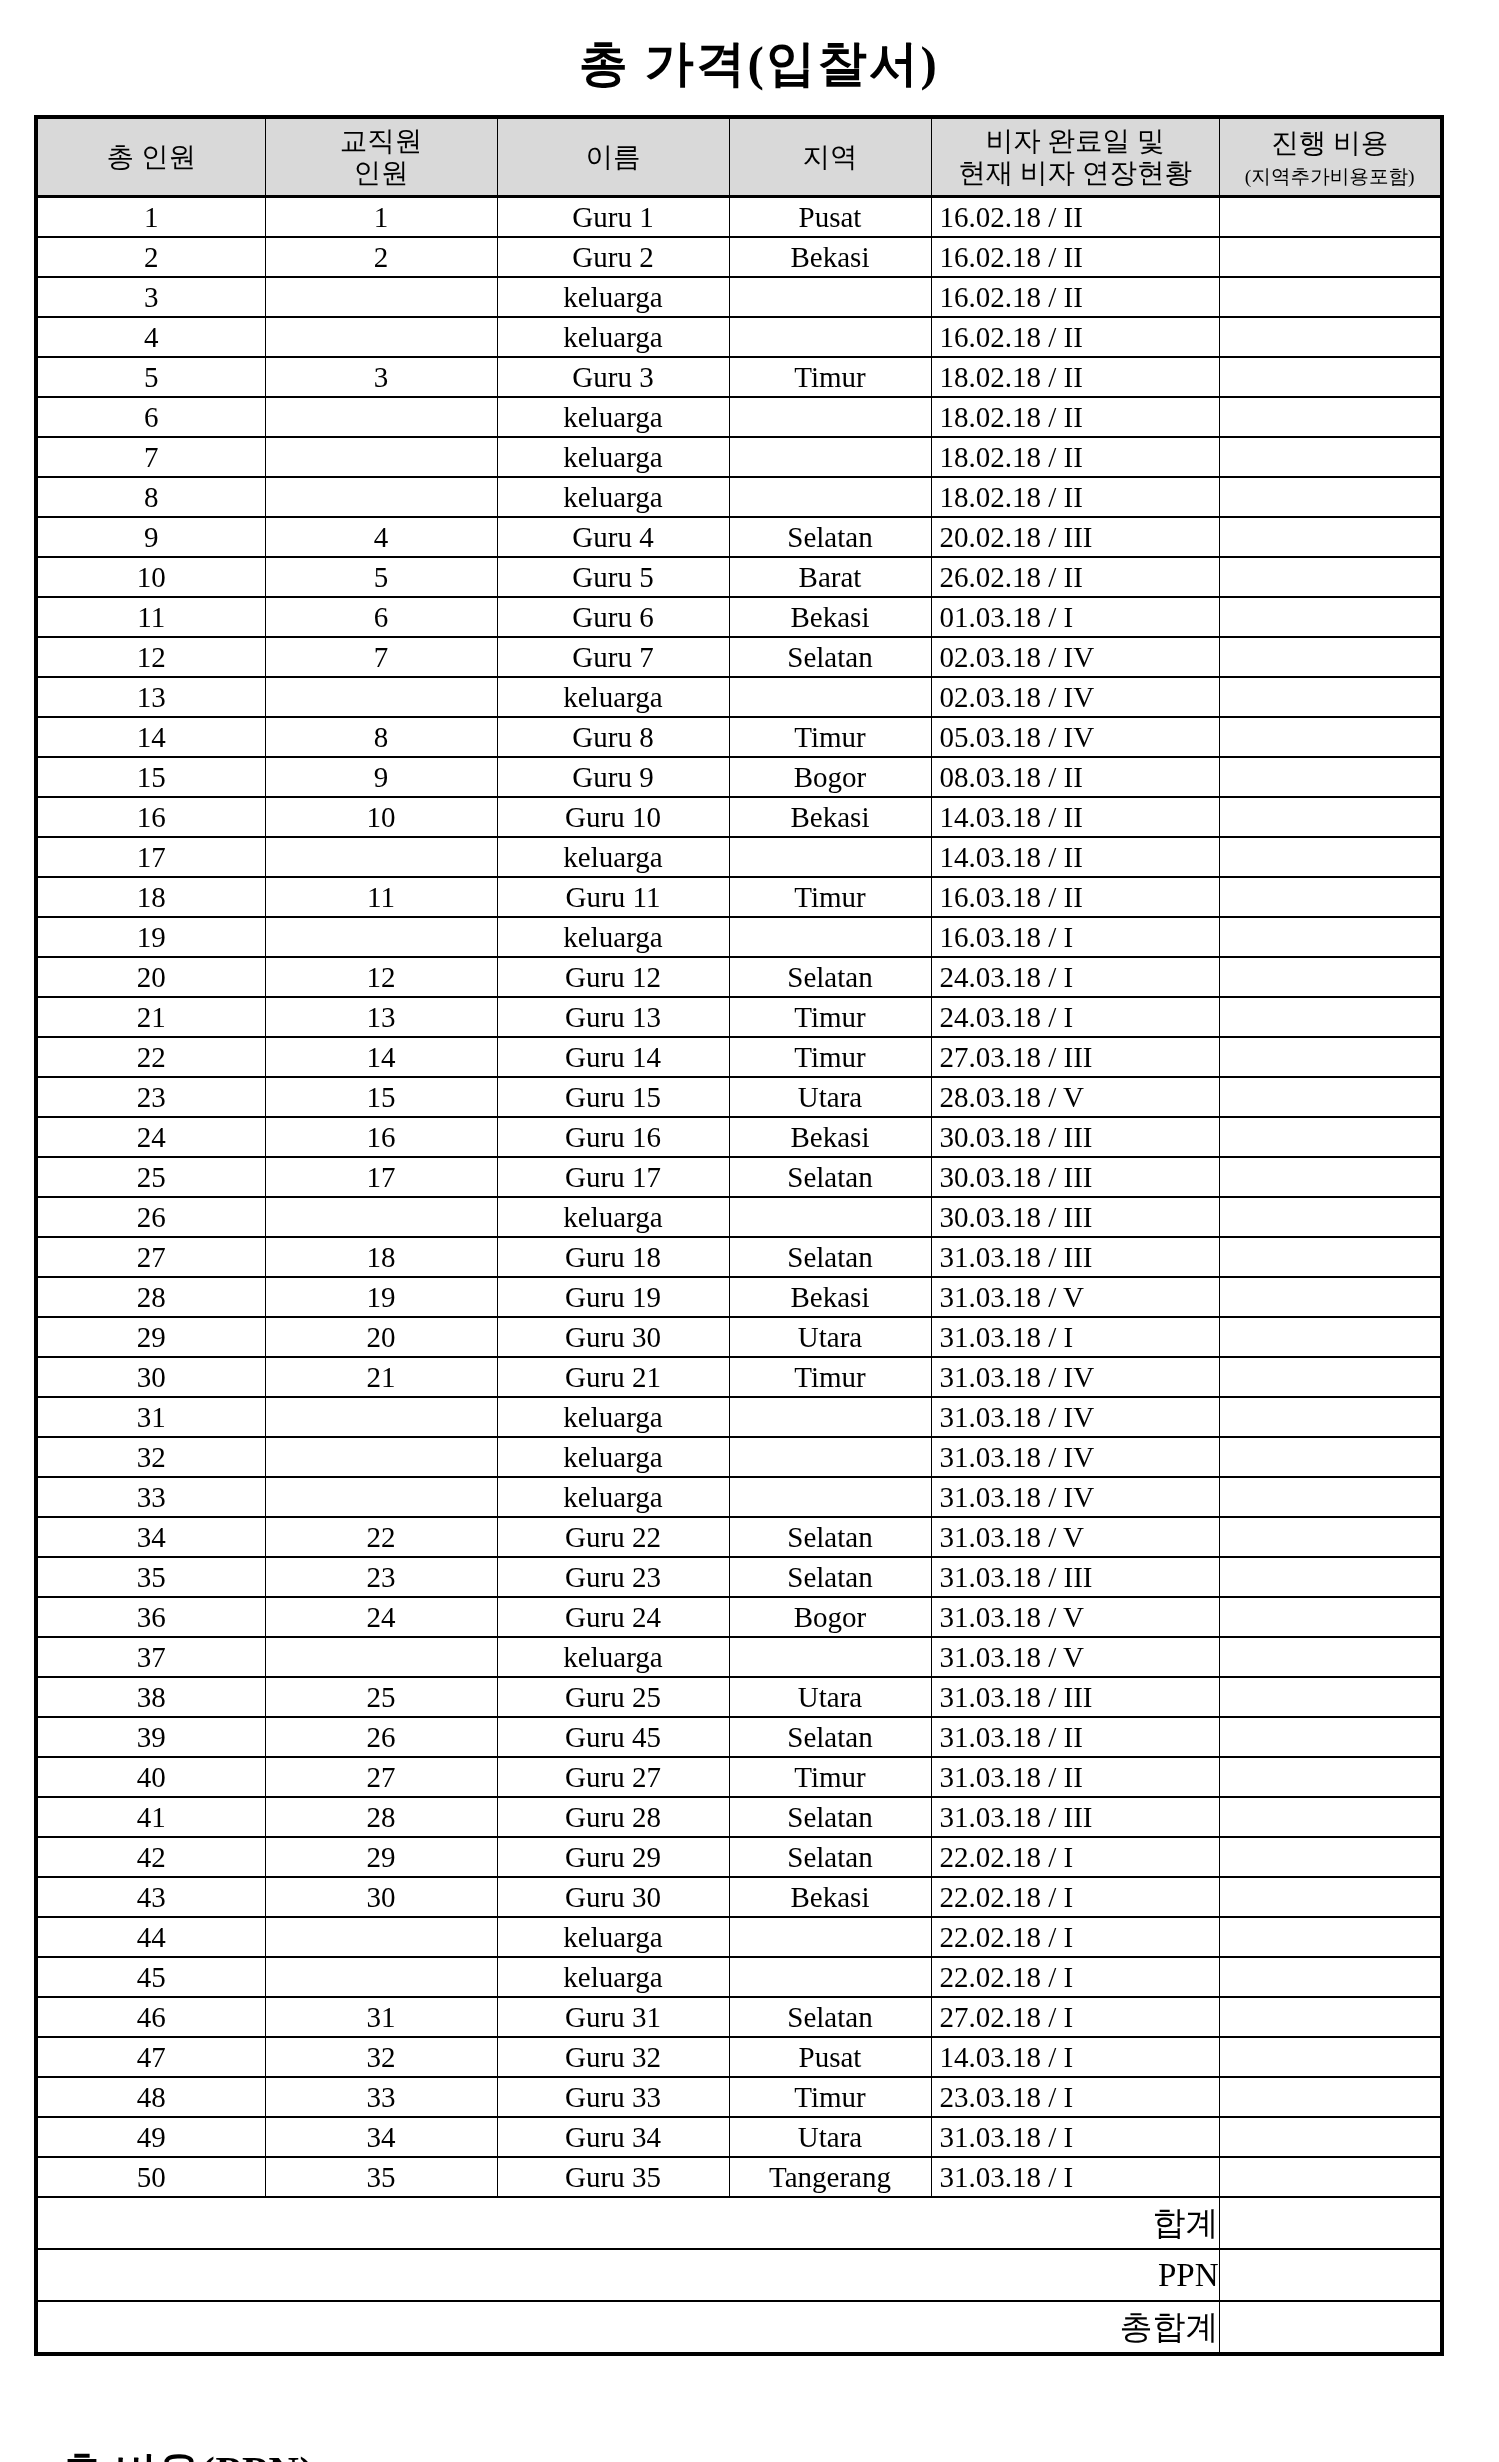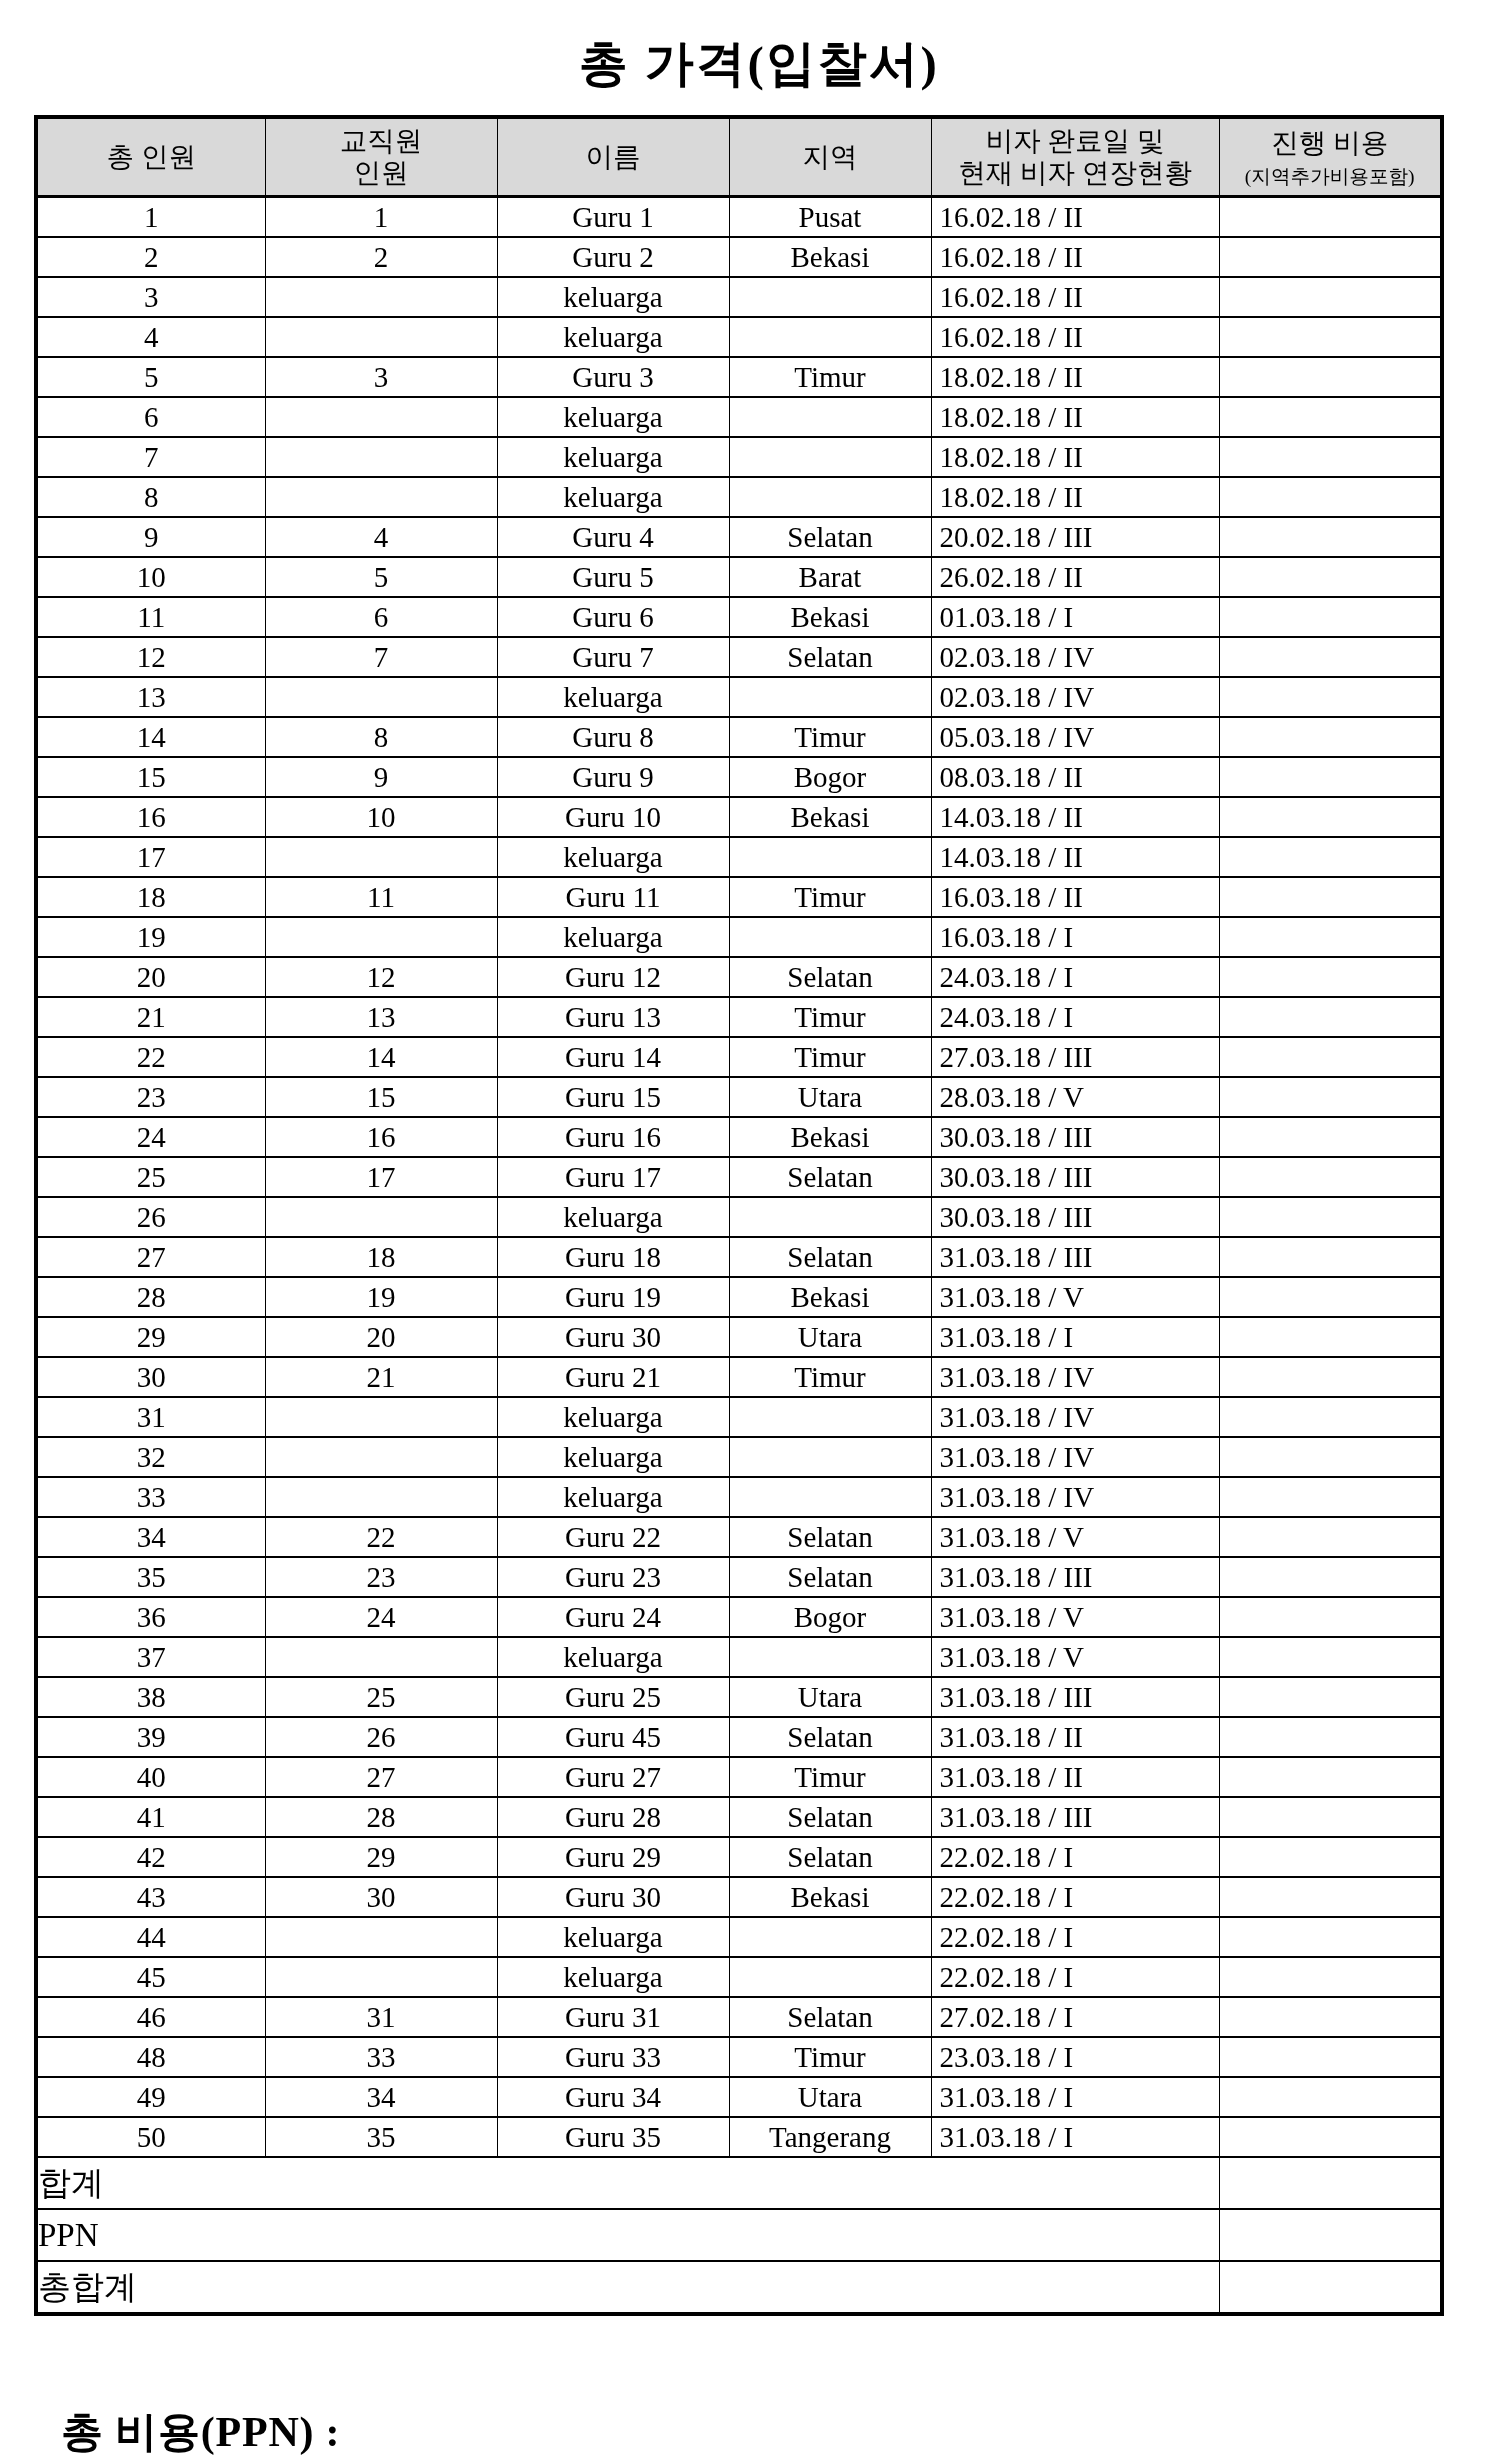--- a/index.html
+++ b/index.html
@@ -63,21 +63,21 @@
     text-align: center;
     vertical-align: middle;
   }
   .price-table tbody td.cell-visa {
     text-align: left;
     padding-left: 8px;
   }
   .price-table tfoot td {
     height: 50px;
     font-size: 33px;
-    text-align: left;
+    text-align: right;
     vertical-align: middle;
   }
   .bottom-label {
     margin: 88px 0 0 61px;
     font-size: 42px;
     font-weight: bold;
     letter-spacing: 0.8px;
   }
 </style>
 </head>
@@ -484,20 +484,28 @@
         </tr>
         <tr>
           <td class="cell-total-no">46</td>
           <td class="cell-staff-no">31</td>
           <td class="cell-name">Guru 31</td>
           <td class="cell-region">Selatan</td>
           <td class="cell-visa">27.02.18 / I</td>
           <td class="cell-cost"></td>
         </tr>
         <tr>
+          <td class="cell-total-no">47</td>
+          <td class="cell-staff-no">32</td>
+          <td class="cell-name">Guru 32</td>
+          <td class="cell-region">Pusat</td>
+          <td class="cell-visa">14.03.18 / I</td>
+          <td class="cell-cost"></td>
+        </tr>
+        <tr>
           <td class="cell-total-no">48</td>
           <td class="cell-staff-no">33</td>
           <td class="cell-name">Guru 33</td>
           <td class="cell-region">Timur</td>
           <td class="cell-visa">23.03.18 / I</td>
           <td class="cell-cost"></td>
         </tr>
         <tr>
           <td class="cell-total-no">49</td>
           <td class="cell-staff-no">34</td>

